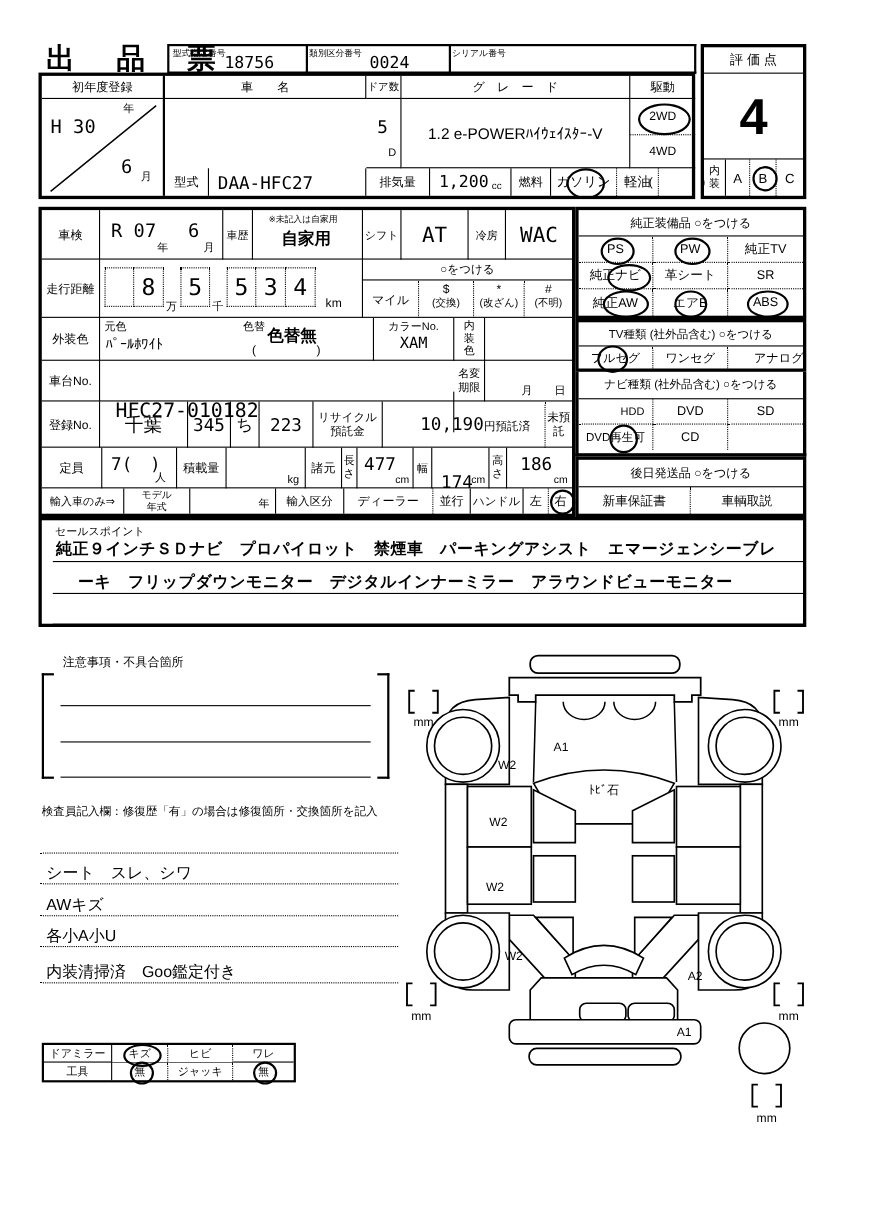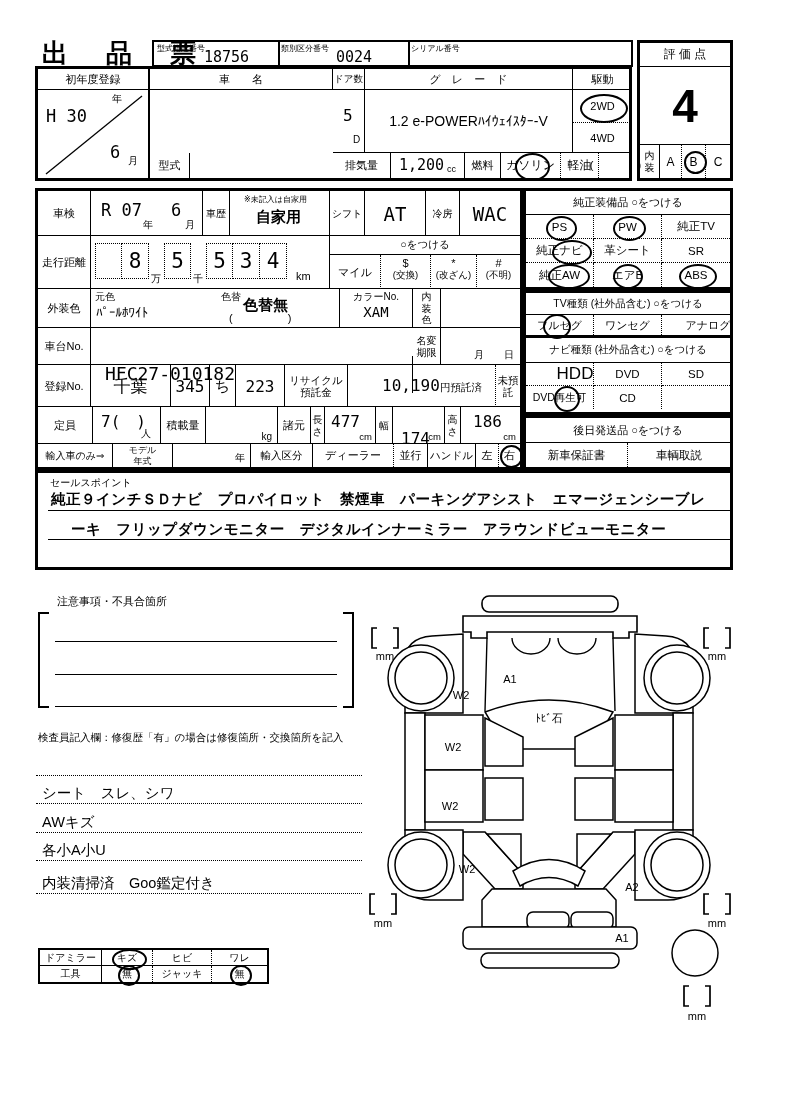--- a/index.html
+++ b/index.html
@@ -74,20 +74,23 @@
     <div class="ab c" style="left:327px;top:21px;width:208px;height:63px;border-right:1.5px solid #000;border-bottom:1.5px solid #000;font-size:14px;">1.2 e-POWERﾊｲｳｪｲｽﾀｰ-V</div>
     <div class="ab" style="left:535px;top:21px;width:59px;height:63px;border-bottom:1.5px solid #000;">
       <div class="ab c" style="left:0;top:0;width:59px;height:33px;border-bottom:1.2px dotted #000;font-size:11px;">
         <span>2WD</span>
         <span class="circ" style="left:7px;top:4px;width:44px;height:25px;"></span>
       </div>
       <div class="ab c" style="left:0;top:33px;width:59px;height:30px;font-size:11px;">4WD</div>
     </div>
 
     <div class="ab c" style="left:112px;top:84px;width:40px;height:25px;border-right:1.5px solid #000;font-size:11px;">型式</div>
+    <div class="ab" style="left:152px;top:84px;width:143px;height:25px;border-right:1.5px solid #000;">
+      <span class="ab mono" style="left:8px;top:4px;font-size:16px;">DAA-HFC27</span>
+    </div>
     <div class="ab c" style="left:295px;top:84px;width:58px;height:25px;border-right:1.5px solid #000;font-size:11px;">排気量</div>
     <div class="ab" style="left:353px;top:84px;width:74px;height:25px;border-right:1.5px solid #000;">
       <span class="ab mono" style="left:8px;top:3px;font-size:15px;">1,200</span>
       <span class="ab" style="left:56px;top:11px;font-size:9px;">cc</span>
     </div>
     <div class="ab c" style="left:427px;top:84px;width:36px;height:25px;border-right:1.5px solid #000;font-size:11px;">燃料</div>
     <div class="ab c" style="left:463px;top:84px;width:60px;height:25px;border-right:1.2px dotted #000;font-size:12px;">
       <span>ガソリン</span>
       <span class="circ" style="left:14px;top:0px;width:31px;height:24px;"></span>
     </div>
@@ -284,21 +287,21 @@
     <div class="ab c" style="left:0;top:22px;width:68px;height:20px;border-right:1.2px dotted #000;font-size:11px;">
       <span>フルセグ</span>
       <span class="circ" style="left:17px;top:-1px;width:24px;height:21px;"></span>
     </div>
     <div class="ab c" style="left:68px;top:22px;width:68px;height:20px;border-right:1.2px dotted #000;font-size:11px;">ワンセグ</div>
     <div class="ab c" style="left:148px;top:22px;width:68px;height:20px;font-size:11px;">アナログ</div>
   </div>
 
   <div class="ab" style="left:523px;top:338px;width:210px;height:77px;border:3px solid #000;border-top:none;">
     <div class="ab c" style="left:0;top:0;width:204px;height:25px;border-bottom:1.5px solid #000;font-size:10.5px;">ナビ種類 (社外品含む) ○をつける</div>
-    <div class="ab c" style="left:0;top:25px;width:68px;height:23px;border-right:1.2px dotted #000;border-bottom:1.2px dotted #000;font-size:17px;padding-left:31px;">HDD</div>
+    <div class="ab c" style="left:0;top:25px;width:68px;height:23px;border-right:1.2px dotted #000;border-bottom:1.2px dotted #000;font-size:10px;padding-left:31px;">HDD</div>
     <div class="ab c" style="left:68px;top:25px;width:68px;height:23px;border-right:1.2px dotted #000;border-bottom:1.2px dotted #000;font-size:11.5px;">DVD</div>
     <div class="ab c" style="left:136px;top:25px;width:68px;height:23px;border-bottom:1.2px dotted #000;font-size:11.5px;">SD</div>
     <div class="ab c" style="left:0;top:48px;width:68px;height:23px;border-right:1.2px dotted #000;font-size:10.5px;">
       <span>DVD再生可</span>
       <span class="circ" style="left:28px;top:0px;width:22px;height:22px;"></span>
     </div>
     <div class="ab c" style="left:68px;top:48px;width:68px;height:23px;border-right:1.2px dotted #000;font-size:11.5px;">CD</div>
     <div class="ab c" style="left:136px;top:48px;width:68px;height:23px;font-size:11.5px;"></div>
   </div>
 

